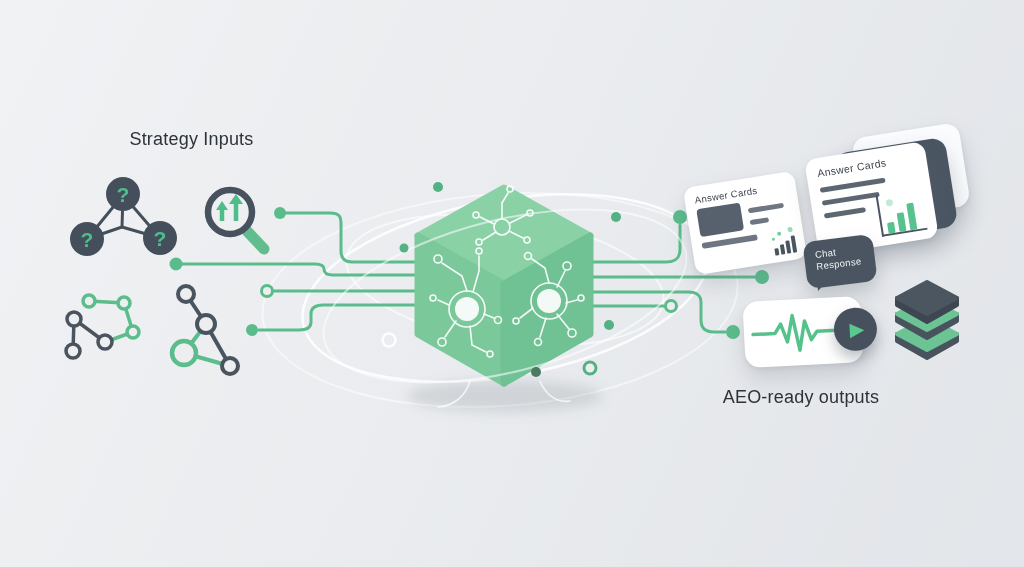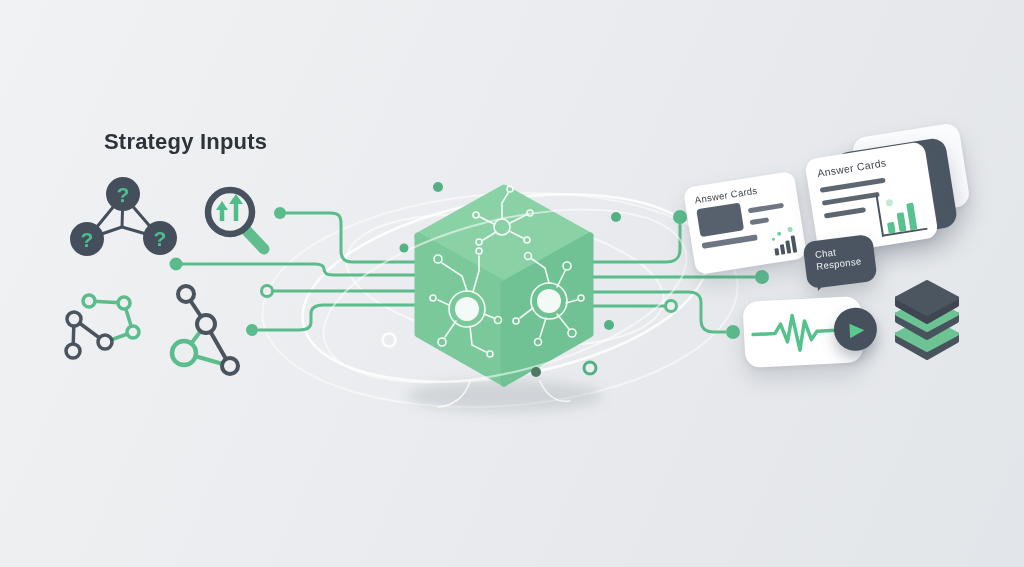--- a/index.html
+++ b/index.html
@@ -2,21 +2,21 @@
 <html><head>
 <meta charset="utf-8">
 <style>
   html,body{margin:0;padding:0;background:#dfe2e6;}
   .scene{
     position:relative;width:1024px;height:567px;overflow:hidden;
     font-family:"Liberation Sans",sans-serif;
     background:linear-gradient(115deg,#f1f2f4 0%,#eaecef 45%,#e2e5e9 100%);
   }
   .scene svg.diagram{position:absolute;left:0;top:0;}
-  .lbl{position:absolute;font-size:22px;color:#2d333a;font-weight:700;letter-spacing:.2px;}
+  .lbl{position:absolute;font-size:18px;color:#2d333a;font-weight:400;letter-spacing:.2px;text-align:center;}
   .lbl-strategy{left:104px;top:129px;width:175px;}
   .lbl-workflow{left:406px;top:137px;width:185px;}
   .lbl-outputs{left:710px;top:387px;width:182px;}
 
   .card{position:absolute;background:#ffffff;border-radius:11px;
         box-shadow:0 12px 22px rgba(96,106,118,.22),0 2px 5px rgba(96,106,118,.12);}
   .card-title{font-size:9.5px;font-weight:500;color:#3c444d;letter-spacing:.3px;white-space:nowrap;}
 
   
   .card1{left:689px;top:179px;width:112px;height:88px;transform:rotate(-9deg);padding:8px 10px;box-sizing:border-box;}
@@ -237,20 +237,21 @@
 
       <path d="M897,314 L927,331 L957,314 L957,321 L927,338 L897,321 Z" fill="#49535e" stroke="#49535e" stroke-width="4"></path>
       <path d="M927,298 L957,314 L927,330 L897,314 Z" fill="#6cc394" stroke="#6cc394" stroke-width="4"></path>
 
       <path d="M897,298 L927,315 L957,298 L957,305 L927,322 L897,305 Z" fill="#3e4751" stroke="#3e4751" stroke-width="4"></path>
       <path d="M927,282 L957,298 L927,314 L897,298 Z" fill="#4b5660" stroke="#4b5660" stroke-width="4"></path>
     </g>
   </svg>
 
   <div class="lbl lbl-strategy">Strategy Inputs</div>
+  <div class="lbl lbl-outputs">AEO-ready outputs</div>
 
   <div class="card card1">
     <div class="card-title">Answer Cards</div>
     <div class="row">
       <div class="thumb"></div>
       <div>
         <div class="gbar b1"></div>
         <div class="gbar b2"></div>
       </div>
     </div>

